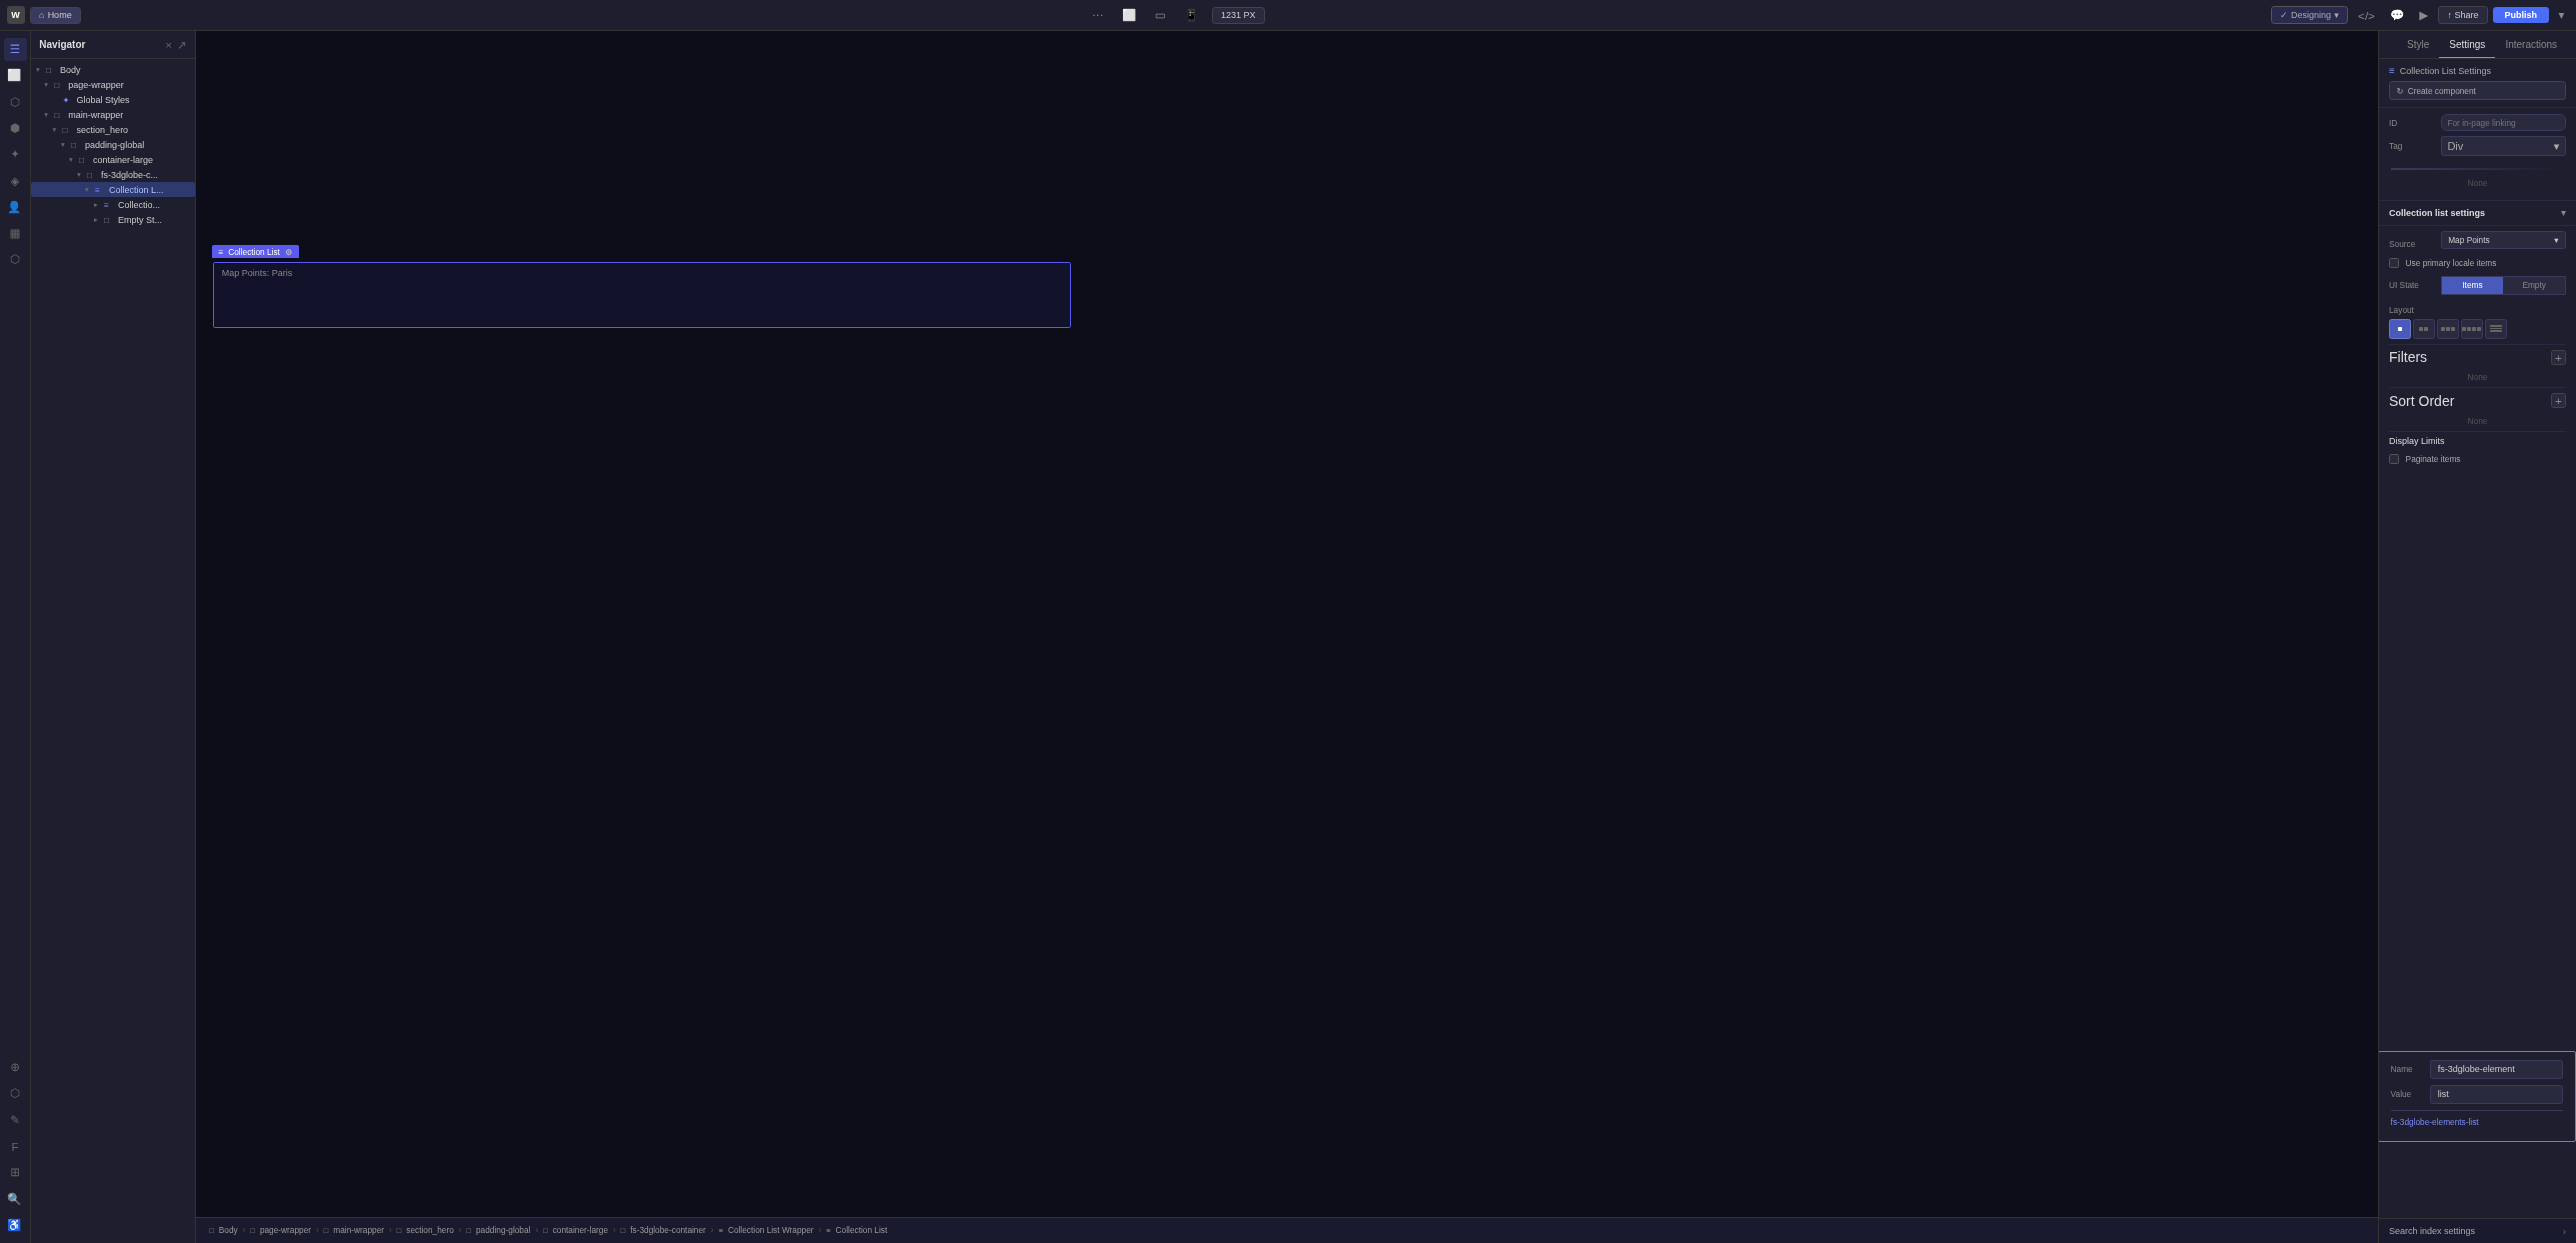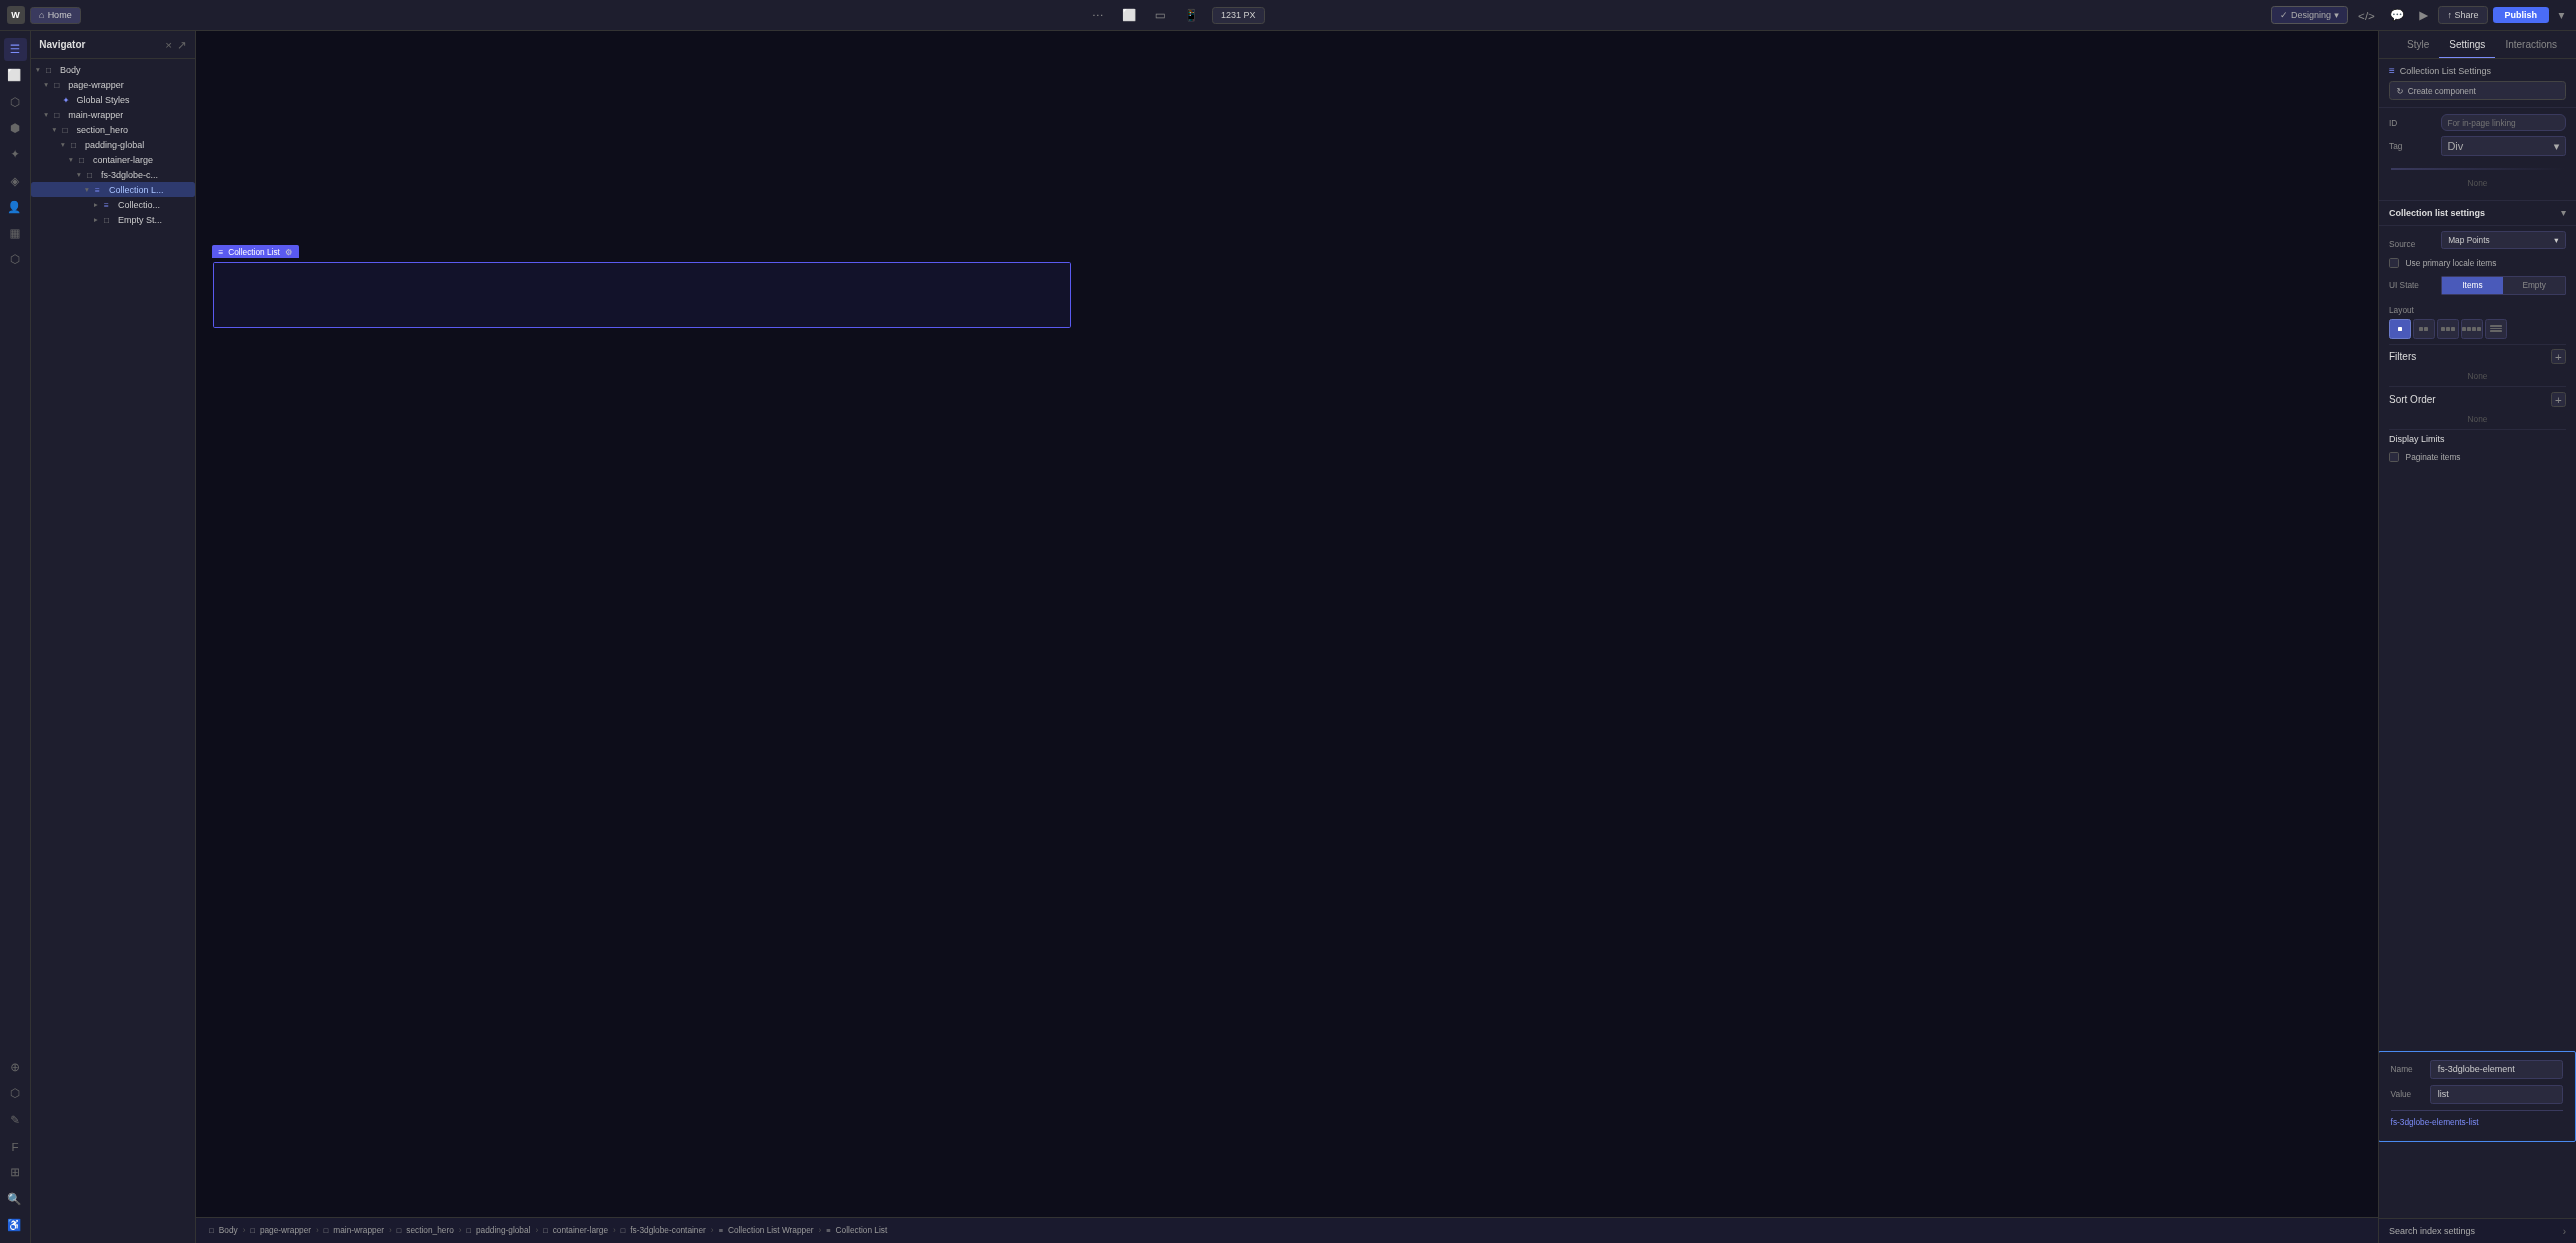--- a/index.html
+++ b/index.html
@@ -436,21 +436,21 @@
       color: #666;
     }
     .layout-btn.active { background: #4a5aba; border-color: #6a7aca; color: #fff; }
 
     .section-row {
       display: flex;
       align-items: center;
       padding: 5px 10px;
       gap: 6.6px;
     }
-    .section-row-title { font-size: 10px; color: #ddd; flex: 1; font-weight: 500; }
+    .section-row-title { font-size: 14px; color: #ddd; flex: 1; font-weight: 500; }
     .section-add-btn {
       width: 15px; height: 15px;
       background: #2a2a3e;
       border: 0.8px solid #444;
       border-radius: 2.5px;
       display: flex; align-items: center; justify-content: center;
       cursor: pointer;
       color: #888;
       font-size: 11.6px;
     }
@@ -665,20 +665,21 @@
   </div>
 
   <div class="canvas">
     <div class="canvas-area">
       <div class="collection-list-widget">
         <div class="collection-list-label-bar">
           <span>≡</span>
           <span>Collection List</span>
           <span class="gear">⚙</span>
         </div>
+        <div class="map-points-label">Map Points: Paris</div>
       </div>
     </div>
 
     <div class="breadcrumb-bar">
       <div class="breadcrumb-item">
         <span class="bc-icon">□</span>
         <span>Body</span>
       </div>
       <span class="breadcrumb-sep">›</span>
       <div class="breadcrumb-item">

